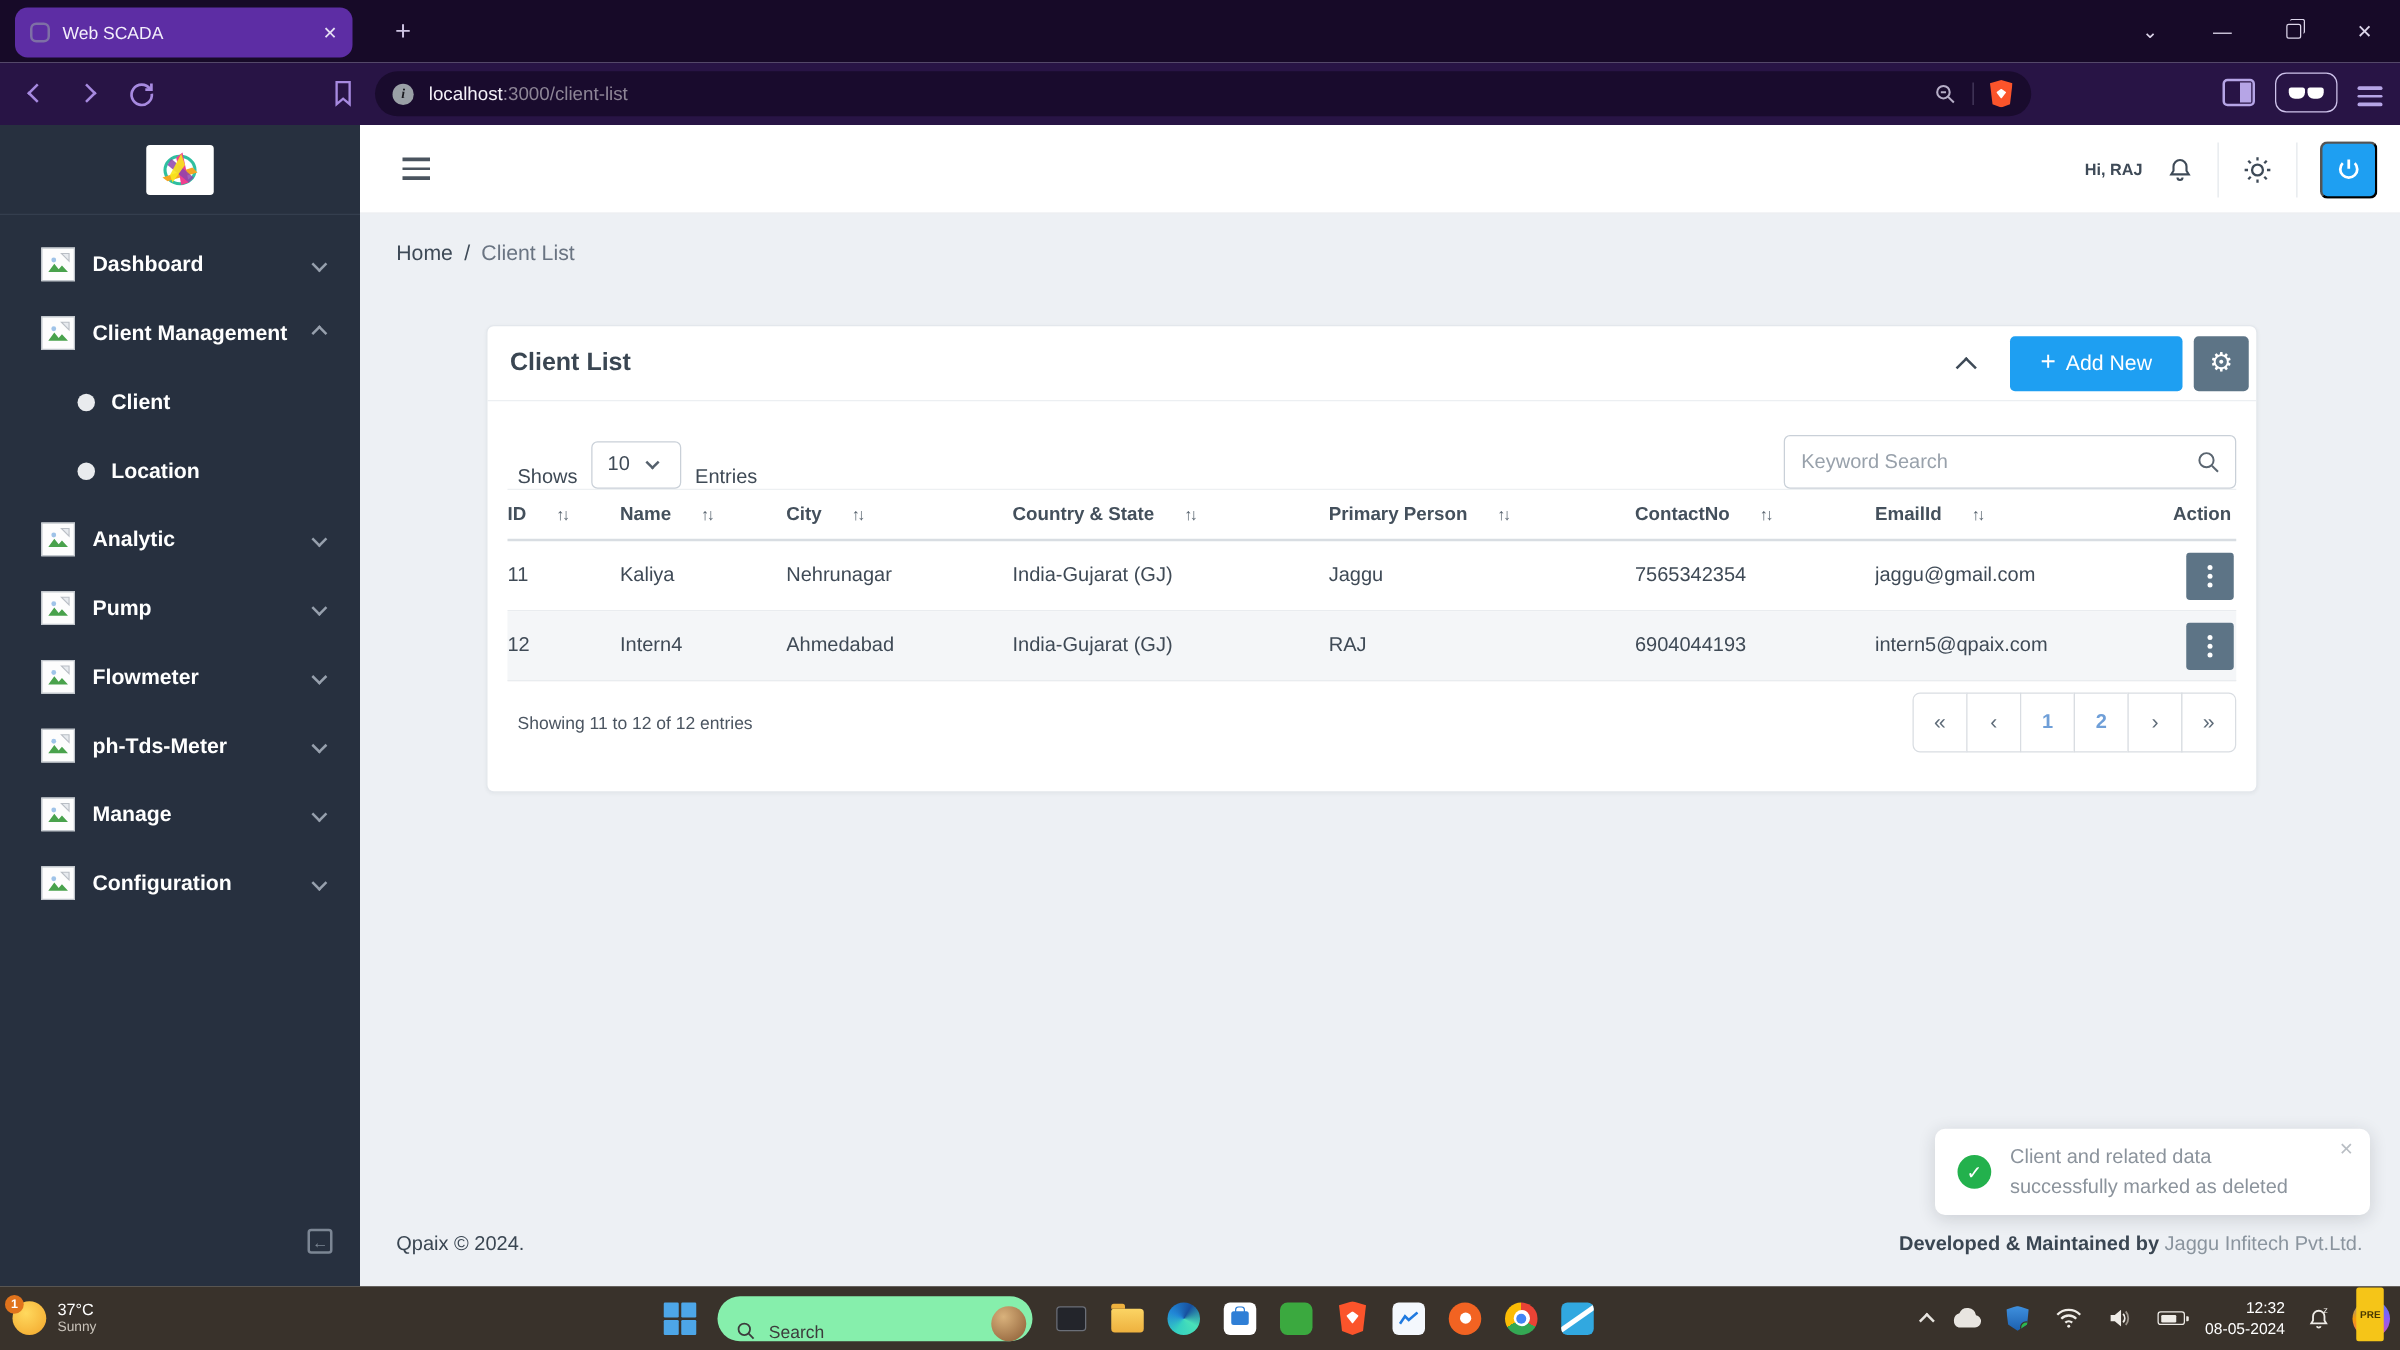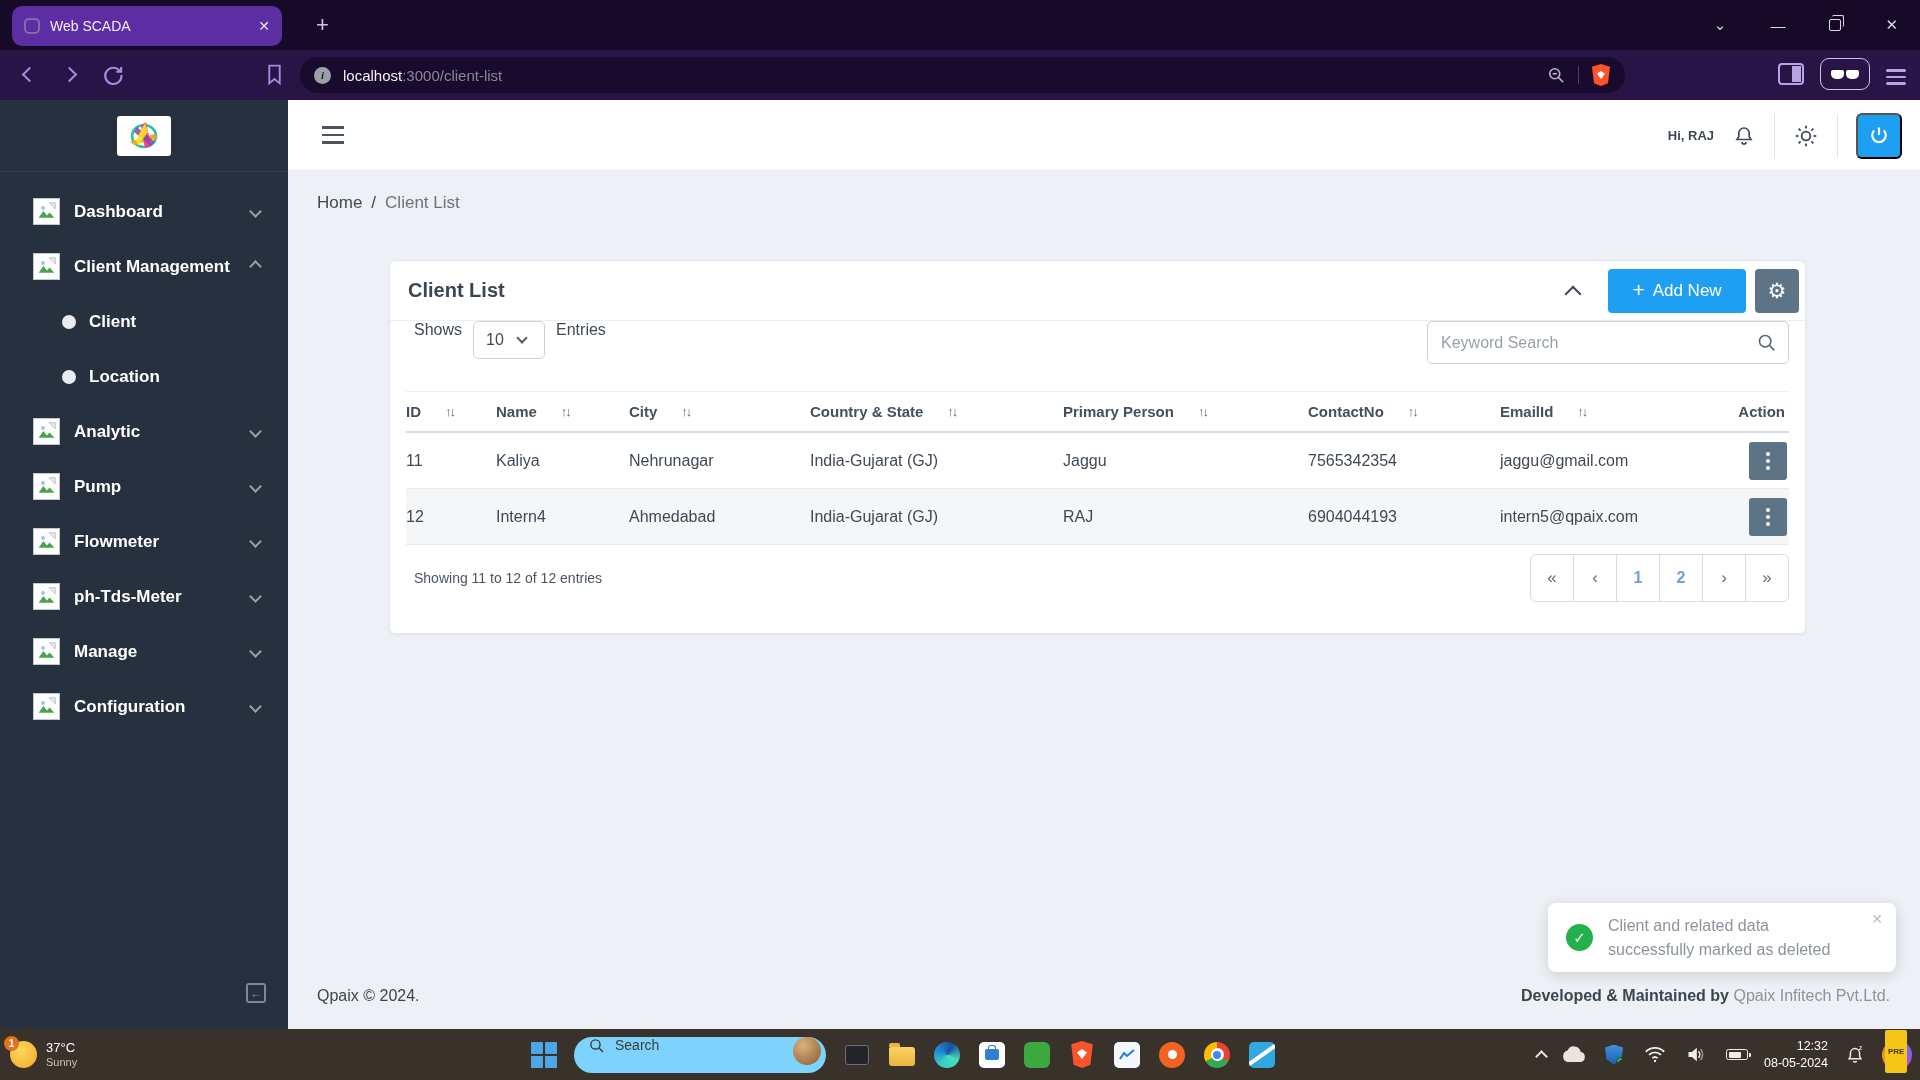--- a/index.html
+++ b/index.html
@@ -78,21 +78,21 @@
     border:1px solid #e3e7ec; border-radius:6px; box-shadow:0 1px 3px rgba(40,50,60,.05); }
   .card-head { height:60px; display:flex; align-items:center; padding:0 6px 0 18px; border-bottom:1px solid #eceff2; }
   .card-title { font-size:20px; font-weight:bold; color:#3a4652; }
   .card-head-right { margin-left:auto; display:flex; align-items:center; gap:9px; }
   .collapse-chev { width:12px; height:12px; border-left:2.5px solid #3e4a57; border-top:2.5px solid #3e4a57; transform:rotate(45deg); margin-right:20px; margin-top:6px; cursor:pointer; }
   .btn-addnew { height:44px; width:138px; background:#1e9ff2; color:#fff; border:none; border-radius:4px;
     font-size:17px; display:flex; align-items:center; justify-content:center; gap:8px; cursor:pointer; font-family:inherit; }
   .btn-addnew .plus { font-size:21px; font-weight:300; margin-top:-2px; }
   .btn-gear { height:44px; width:44px; background:#5d7486; color:#fff; border:none; border-radius:4px; font-size:21px; cursor:pointer; display:flex; align-items:center; justify-content:center; }
 
-  .card-controls { height:70px; display:flex; align-items:flex-start; padding:0 16px 0 24px; }
+  .card-controls { height:70px; display:flex; align-items:flex-end; padding:0 16px 0 24px; }
   .lbl { font-size:16px; color:#3f4a56; }
   .page-select { margin:0 11px; width:72px; height:38px; border:1px solid #c9d0d8; border-radius:5px;
     display:flex; align-items:center; padding:0 12px; gap:14px; font-size:16px; color:#3f4a56; cursor:pointer; }
   .sel-chev { width:8px; height:8px; border-right:2px solid #55606c; border-bottom:2px solid #55606c; transform:rotate(45deg); margin-top:-4px; }
   .kw-wrap { margin-left:auto; position:relative; }
   .kw-input { width:362px; height:43px; border:1px solid #c9d0d8; border-radius:5px; padding:0 40px 0 13px;
     font-size:16px; color:#3f4a56; font-family:inherit; outline:none; }
   .kw-input::placeholder { color:#98a1ab; }
   .kw-mag { position:absolute; right:12px; top:11px; color:#5a6570; }
 
@@ -135,21 +135,21 @@
   .weather { position:absolute; left:10px; display:flex; align-items:center; gap:9px; cursor:pointer; }
   .sun-ic { width:27px; height:27px; border-radius:50%; background:radial-gradient(circle at 40% 35%,#ffd95e,#f2a52a); position:relative; }
   .sun-badge { position:absolute; left:-6px; top:-5px; width:15px; height:15px; border-radius:50%; background:#e0731c;
     color:#fff; font-size:10px; font-weight:bold; display:flex; align-items:center; justify-content:center; }
   .weather-txt { display:flex; flex-direction:column; line-height:1.25; }
   .w-temp { color:#fff; font-size:13px; }
   .w-cond { color:#c9c3ba; font-size:11px; }
   .tb-center { position:absolute; left:531px; display:flex; align-items:center; gap:17px; }
   .win-grid { width:26px; height:26px; display:grid; grid-template-columns:12px 12px; grid-template-rows:12px 12px; gap:2px; cursor:pointer; }
   .win-grid i { background:#4da6e8; border-radius:1px; }
-  .tb-search { width:252px; height:36px; background:#7dd3fc; border-radius:18px; display:flex; align-items:flex-start;
+  .tb-search { width:252px; height:36px; background:#86efac; border-radius:18px; display:flex; align-items:flex-end;
     padding:0 5px 0 14px; gap:10px; cursor:pointer; }
   .tb-search-label { font-size:14px; color:#3c3c3c; flex:1; }
   .tb-animal { width:28px; height:28px; border-radius:50%; background:radial-gradient(circle at 35% 30%,#d9b27c,#8a5a33); }
   .tb-ic { width:28px; height:28px; display:flex; align-items:center; justify-content:center; cursor:pointer; }
   .tv-icon { width:24px; height:20px; background:#23252b; border:1px solid #6b6f78; border-radius:3px; }
   .folder-icon { width:26px; height:19px; background:linear-gradient(#fbd464,#eeb13e); border-radius:2px 3px 3px 3px; position:relative; margin-top:4px; }
   .folder-icon:before { content:""; position:absolute; left:0; top:-4px; width:11px; height:4px; background:#eeb13e; border-radius:2px 2px 0 0; }
   .edge-icon { width:26px; height:26px; border-radius:50%; background:conic-gradient(from 210deg,#35d1c1,#2186d6,#174f9e,#49e0b8,#35d1c1); }
   .store-icon { width:26px; height:26px; background:#fff; border-radius:5px; display:flex; align-items:center; justify-content:center; }
   .store-bag { width:14px; height:11px; background:#2f7fd6; border-radius:2px; position:relative; }
@@ -503,21 +503,21 @@
           <button class="pg-btn">›</button>
           <button class="pg-btn">»</button>
         </div>
     </div>
   </section>
 
   <div class="app-footer">
     <span class="foot-left">Qpaix © 2024.</span>
     <span class="foot-right">
       <span>Developed &amp; Maintained by</span>
-      <span class="foot-company">Qpaix Infitech Pvt.Ltd.</span>
+      <span class="foot-company">Jaggu Infitech Pvt.Ltd.</span>
     </span>
   </div>
 </main>
 
 <div class="toast">
   <span class="toast-check">✓</span>
   <span class="toast-msg">
     <span>Client and related data</span><br>
     <span>successfully marked as deleted</span>
   </span>

